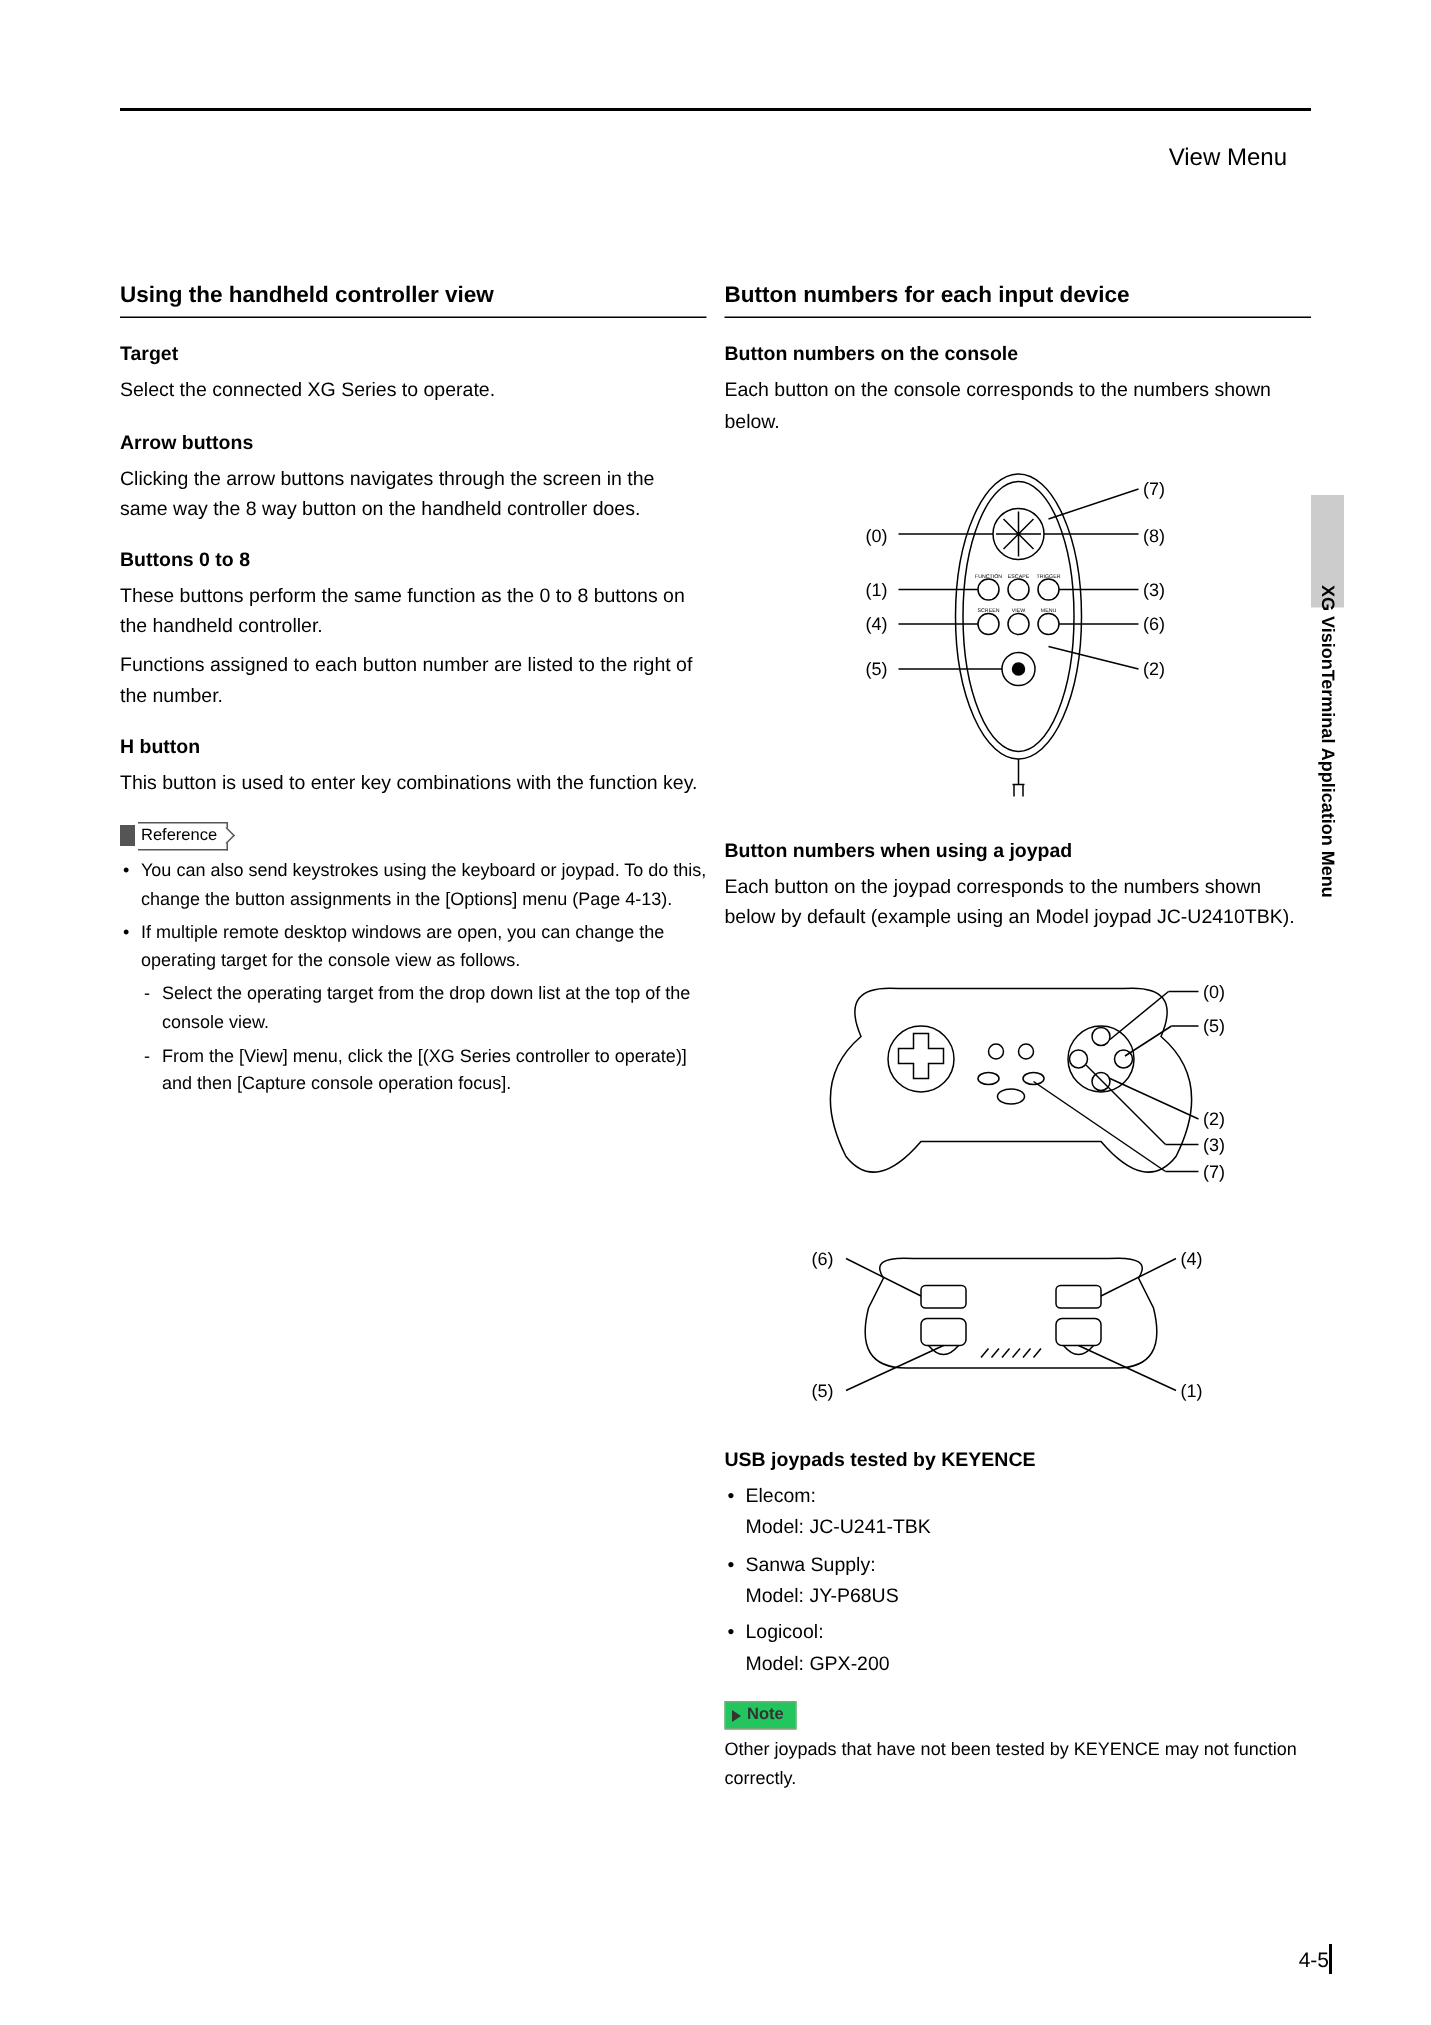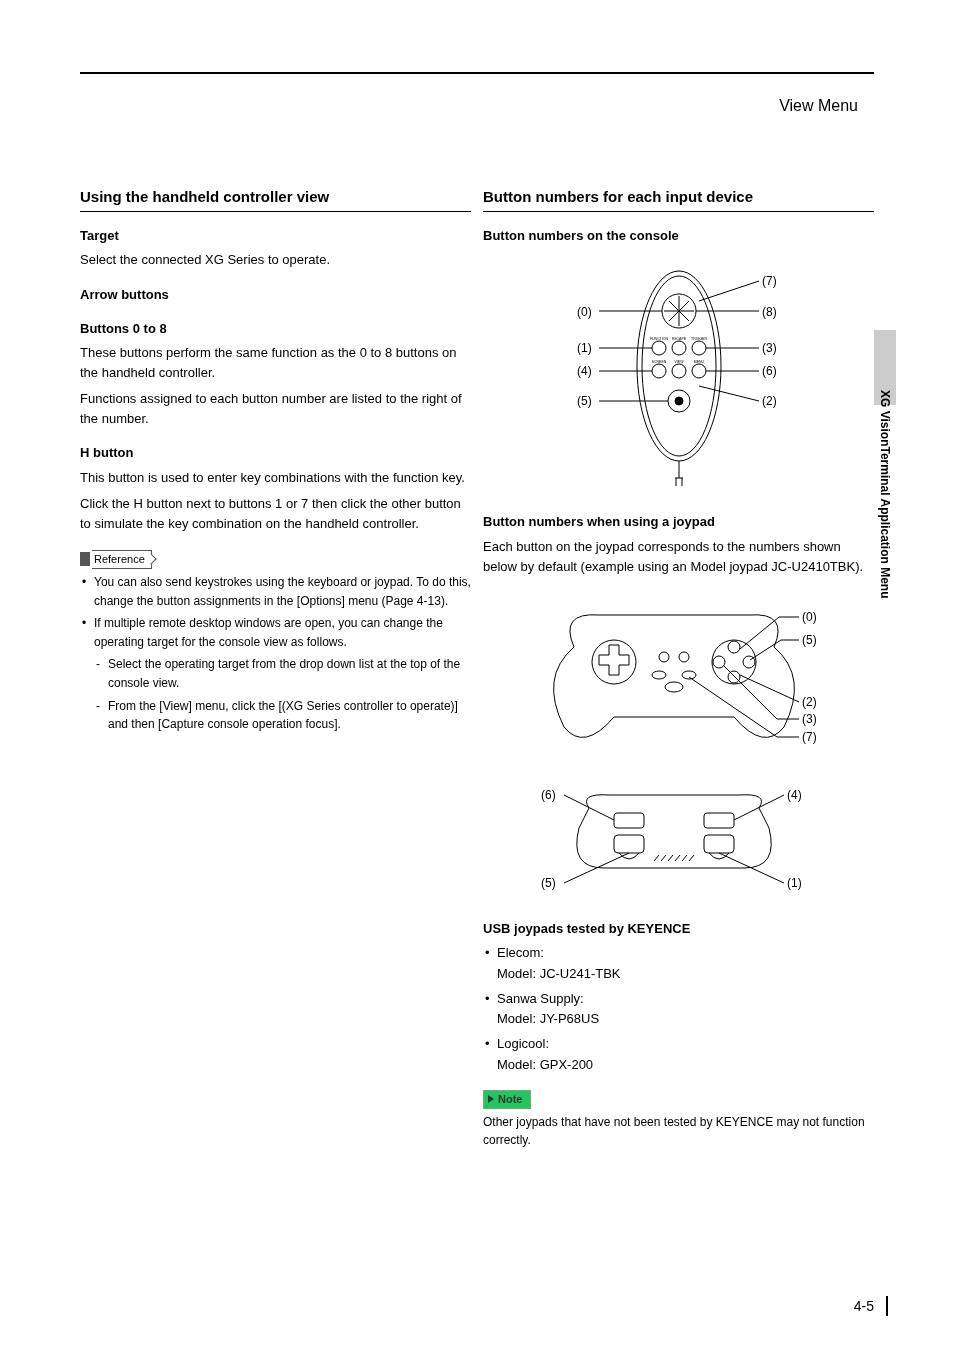--- a/index.html
+++ b/index.html
@@ -111,21 +111,21 @@
   ul.body-bullets { list-style: none; padding-left: 0; font-size: 13px; }
   ul.body-bullets > li { position: relative; padding-left: 14px; margin-bottom: 4px; line-height: 1.6; }
   ul.body-bullets > li::before { content: "•"; position: absolute; left: 2px; }
   .diagram {
     margin: 10px auto 16px auto;
     display: block;
   }
   .page-num {
     position: absolute;
     bottom: 36px;
-    right: 80px;
+    right: 68px;
     font-size: 14px;
   }
   .page-bar {
     position: absolute;
     bottom: 34px;
     right: 66px;
     width: 2px;
     height: 20px;
     background: #000;
   }
@@ -142,28 +142,28 @@
 
 <div class="columns">
 
   <div class="col">
     <h2>Using the handheld controller view</h2>
 
     <h3>Target</h3>
     <p>Select the connected XG Series to operate.</p>
 
     <h3>Arrow buttons</h3>
+    <p>Clicking the arrow buttons navigates through the screen in the same way the 8 way button on the handheld controller does.</p>
 
     <h3>Buttons 0 to 8</h3>
     <p>These buttons perform the same function as the 0 to 8 buttons on the handheld controller.</p>
     <p>Functions assigned to each button number are listed to the right of the number.</p>
 
     <h3>H button</h3>
     <p>This button is used to enter key combinations with the function key.</p>
-    <p>Click the H button next to buttons 1 or 7 then click the other button to simulate the key combination on the handheld controller.</p>
 
     <div class="ref-box">
       <span class="bar"></span>
       <span class="lbl">Reference</span>
     </div>
     <ul class="bullets">
       <li>You can also send keystrokes using the keyboard or joypad. To do this, change the button assignments in the [Options] menu (Page 4-13).</li>
       <li>
         <span>If multiple remote desktop windows are open, you can change the operating target for the console view as follows.</span>
         <ul class="dashes" style="margin-top:4px;">
@@ -171,20 +171,21 @@
           <li>From the [View] menu, click the [(XG Series controller to operate)] and then [Capture console operation focus].</li>
         </ul>
       </li>
     </ul>
   </div>
 
   <div class="col">
     <h2>Button numbers for each input device</h2>
 
     <h3>Button numbers on the console</h3>
+    <p>Each button on the console corresponds to the numbers shown below.</p>
 
     
     <svg class="diagram" width="300" height="240" viewBox="0 0 300 240">
       <g stroke="#000" stroke-width="1" fill="none">
 
         <ellipse cx="150" cy="110" rx="42" ry="95"></ellipse>
         <ellipse cx="150" cy="110" rx="37" ry="90"></ellipse>
 
         <line x1="150" y1="205" x2="150" y2="222"></line>
         <line x1="146" y1="222" x2="154" y2="222"></line>

